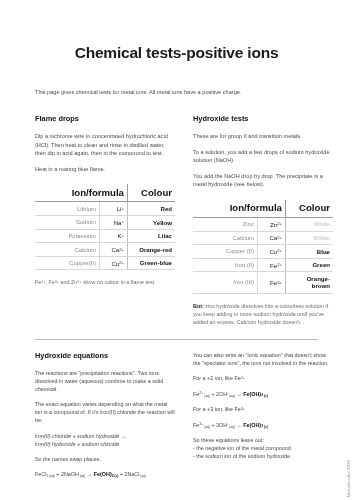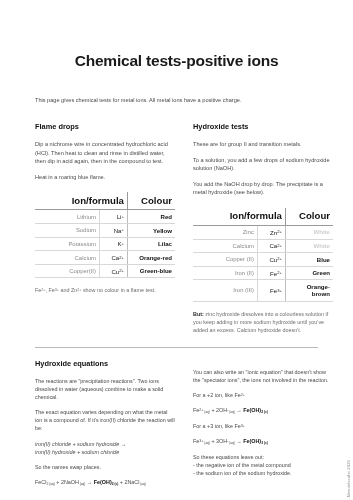--- a/index.html
+++ b/index.html
@@ -13,21 +13,21 @@
     font-family: "Liberation Sans", sans-serif;
     color: #3f3f3f;
     position: relative;
     overflow: hidden;
   }
   .page {
     position: relative;
     width: 353px;
     height: 472px;
     box-sizing: border-box;
-    padding: 8px 18px;
+    padding: 0 18px;
   }
   .title {
     text-align: center;
     font-size: 15.5px;
     font-weight: bold;
     color: #1a1a1a;
     letter-spacing: -0.2px;
     margin: 0;
     padding-top: 44px;
     padding-bottom: 0;
@@ -127,21 +127,20 @@
   hr.sep {
     border: none;
     border-top: 0.8px solid #b9b9b9;
     margin: 13px 17px 0 17px;
   }
   .eq-wrap {
     display: flex;
     padding-top: 11px;
     padding-left: 17px;
     gap: 18px;
-    align-items: center;
   }
   .eqline {
     font-size: 5.4px;
     color: #4a4a4a;
     margin: 0 0 7px 0;
     line-height: 1.5;
   }
   .eqline b { color: #111; }
   .eqline i { font-style: italic; }
   sub { font-size: 0.64em; vertical-align: baseline; position: relative; top: 0.25em; }

